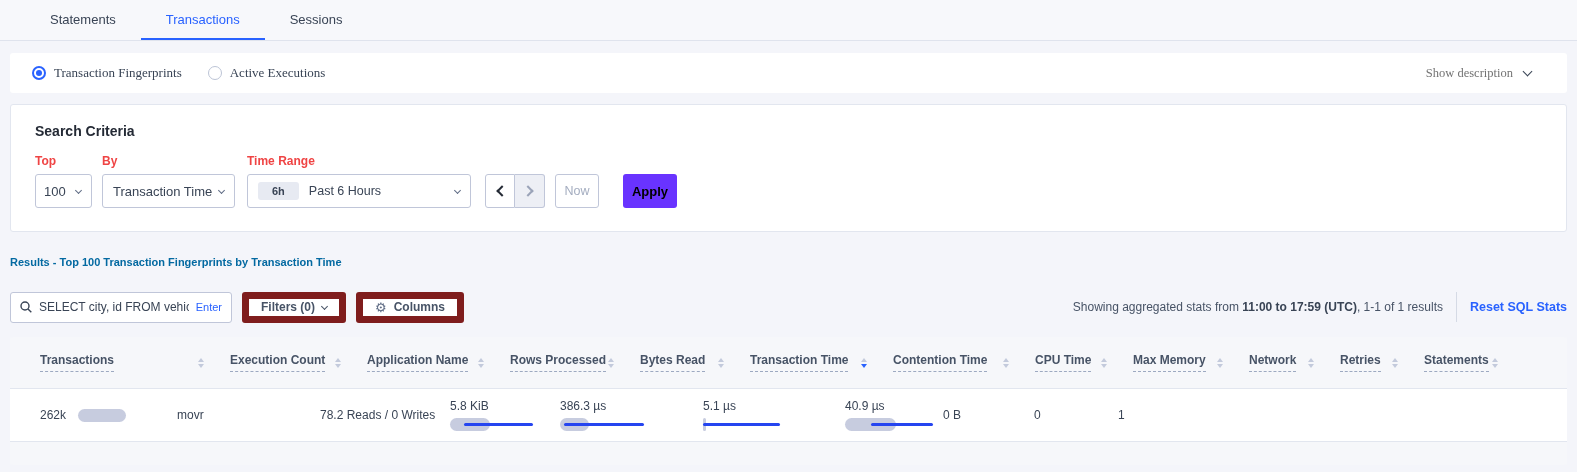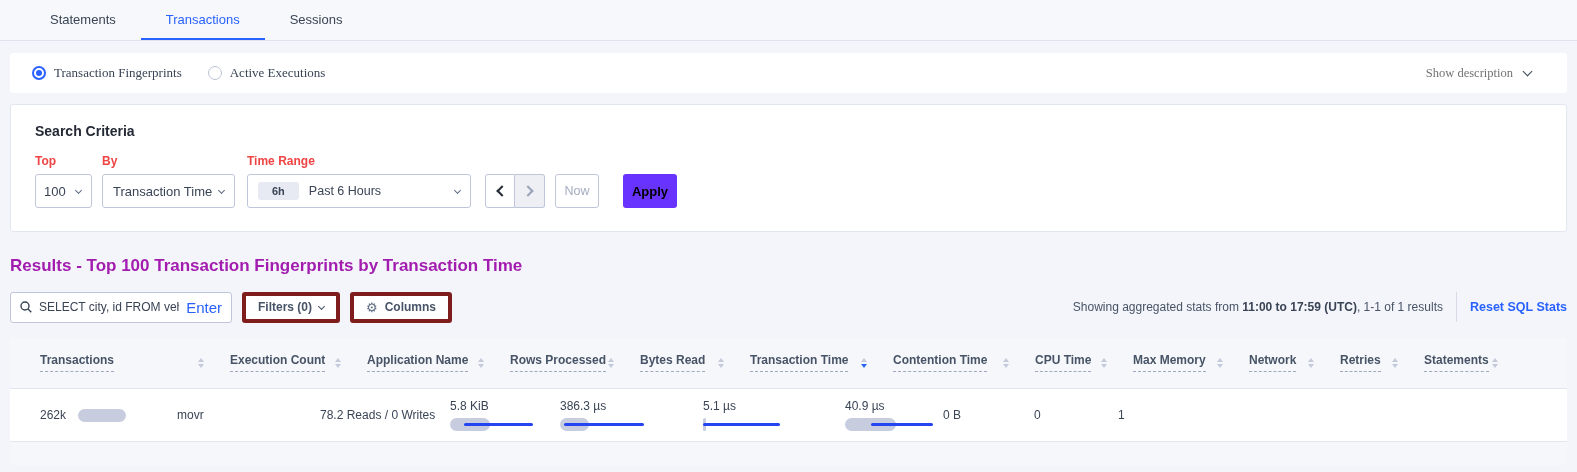--- a/index.html
+++ b/index.html
@@ -41,26 +41,26 @@
   .arrows { display:flex; margin-left:14px; }
   .arrow-btn { width:30px; height:34px; display:flex; align-items:center; justify-content:center; border:1px solid #C0C6D9; background:#fff; cursor:pointer; }
   .arrow-btn.prev { border-radius:3px 0 0 3px; }
   .arrow-btn.next { border-radius:0 3px 3px 0; border-left:none; background:#EDEFF5; }
   .chevL { width:8px; height:8px; border-left:2px solid #242A35; border-bottom:2px solid #242A35; transform:rotate(45deg); margin-left:3px; }
   .chevR { width:8px; height:8px; border-right:2px solid #9AA3B8; border-top:2px solid #9AA3B8; transform:rotate(45deg); margin-right:3px; }
   .now-btn { margin-left:10px; width:44px; height:34px; border:1px solid #C0C6D9; border-radius:3px; background:#fff; color:#A4ADC0; font-size:12.5px; display:flex; align-items:center; justify-content:center; cursor:pointer; }
   .apply-btn { margin-left:24px; width:54px; height:34px; background:#6933FF; border:none; border-radius:3px; color:#000000; font-weight:bold; font-size:13px; display:flex; align-items:center; justify-content:center; cursor:pointer; }
 
   
-  .results-title { position:absolute; left:10px; top:256px; font-size:17px; font-weight:bold; color:#a21caf; }
+  .results-title { position:absolute; left:10px; top:256px; font-size:11px; font-weight:bold; color:#0369a1; }
   .toolbar { position:absolute; left:10px; right:10px; top:291px; height:32px; display:flex; align-items:center; }
   .searchbox { width:222px; height:31px; border:1px solid #C0C6D9; border-radius:3px; background:#fff; display:flex; align-items:center; padding:0 9px; gap:7px; }
   .searchbox input { border:none; outline:none; flex:1; min-width:0; font-size:12px; color:#394455; font-family:"Liberation Sans",sans-serif; background:transparent; }
-  .enter-lbl { font-size:15px; color:#2962FF; cursor:pointer; }
-  .tb-btn { margin-left:10px; height:31px; padding:0 12px; border:4px solid #7f1d1d; border-radius:3px; background:#fff; display:flex; align-items:center; gap:7px; font-size:12px; font-weight:bold; color:#475366; cursor:pointer; }
+  .enter-lbl { font-size:11px; color:#2962FF; cursor:pointer; }
+  .tb-btn { margin-left:10px; height:31px; padding:0 12px; border:7px solid #7f1d1d; border-radius:3px; background:#fff; display:flex; align-items:center; gap:7px; font-size:12px; font-weight:bold; color:#475366; cursor:pointer; }
   .gear { font-size:13px; color:#5F6C85; font-weight:normal; }
   .tb-spacer { flex:1; }
   .stats { font-size:12px; color:#475366; white-space:nowrap; }
   .stats b { color:#394455; }
   .tb-divider { width:1px; height:30px; background:#D5DAE5; margin:0 13px; }
   .reset-link { font-size:12.5px; font-weight:bold; color:#2962FF; cursor:pointer; white-space:nowrap; }
 
   
   .table-card { top:337px; height:128px; background:#F6F7FA; }
   .thead { display:flex; align-items:center; height:52px; padding-left:30px; border-bottom:1px solid #E2E6EF; }

